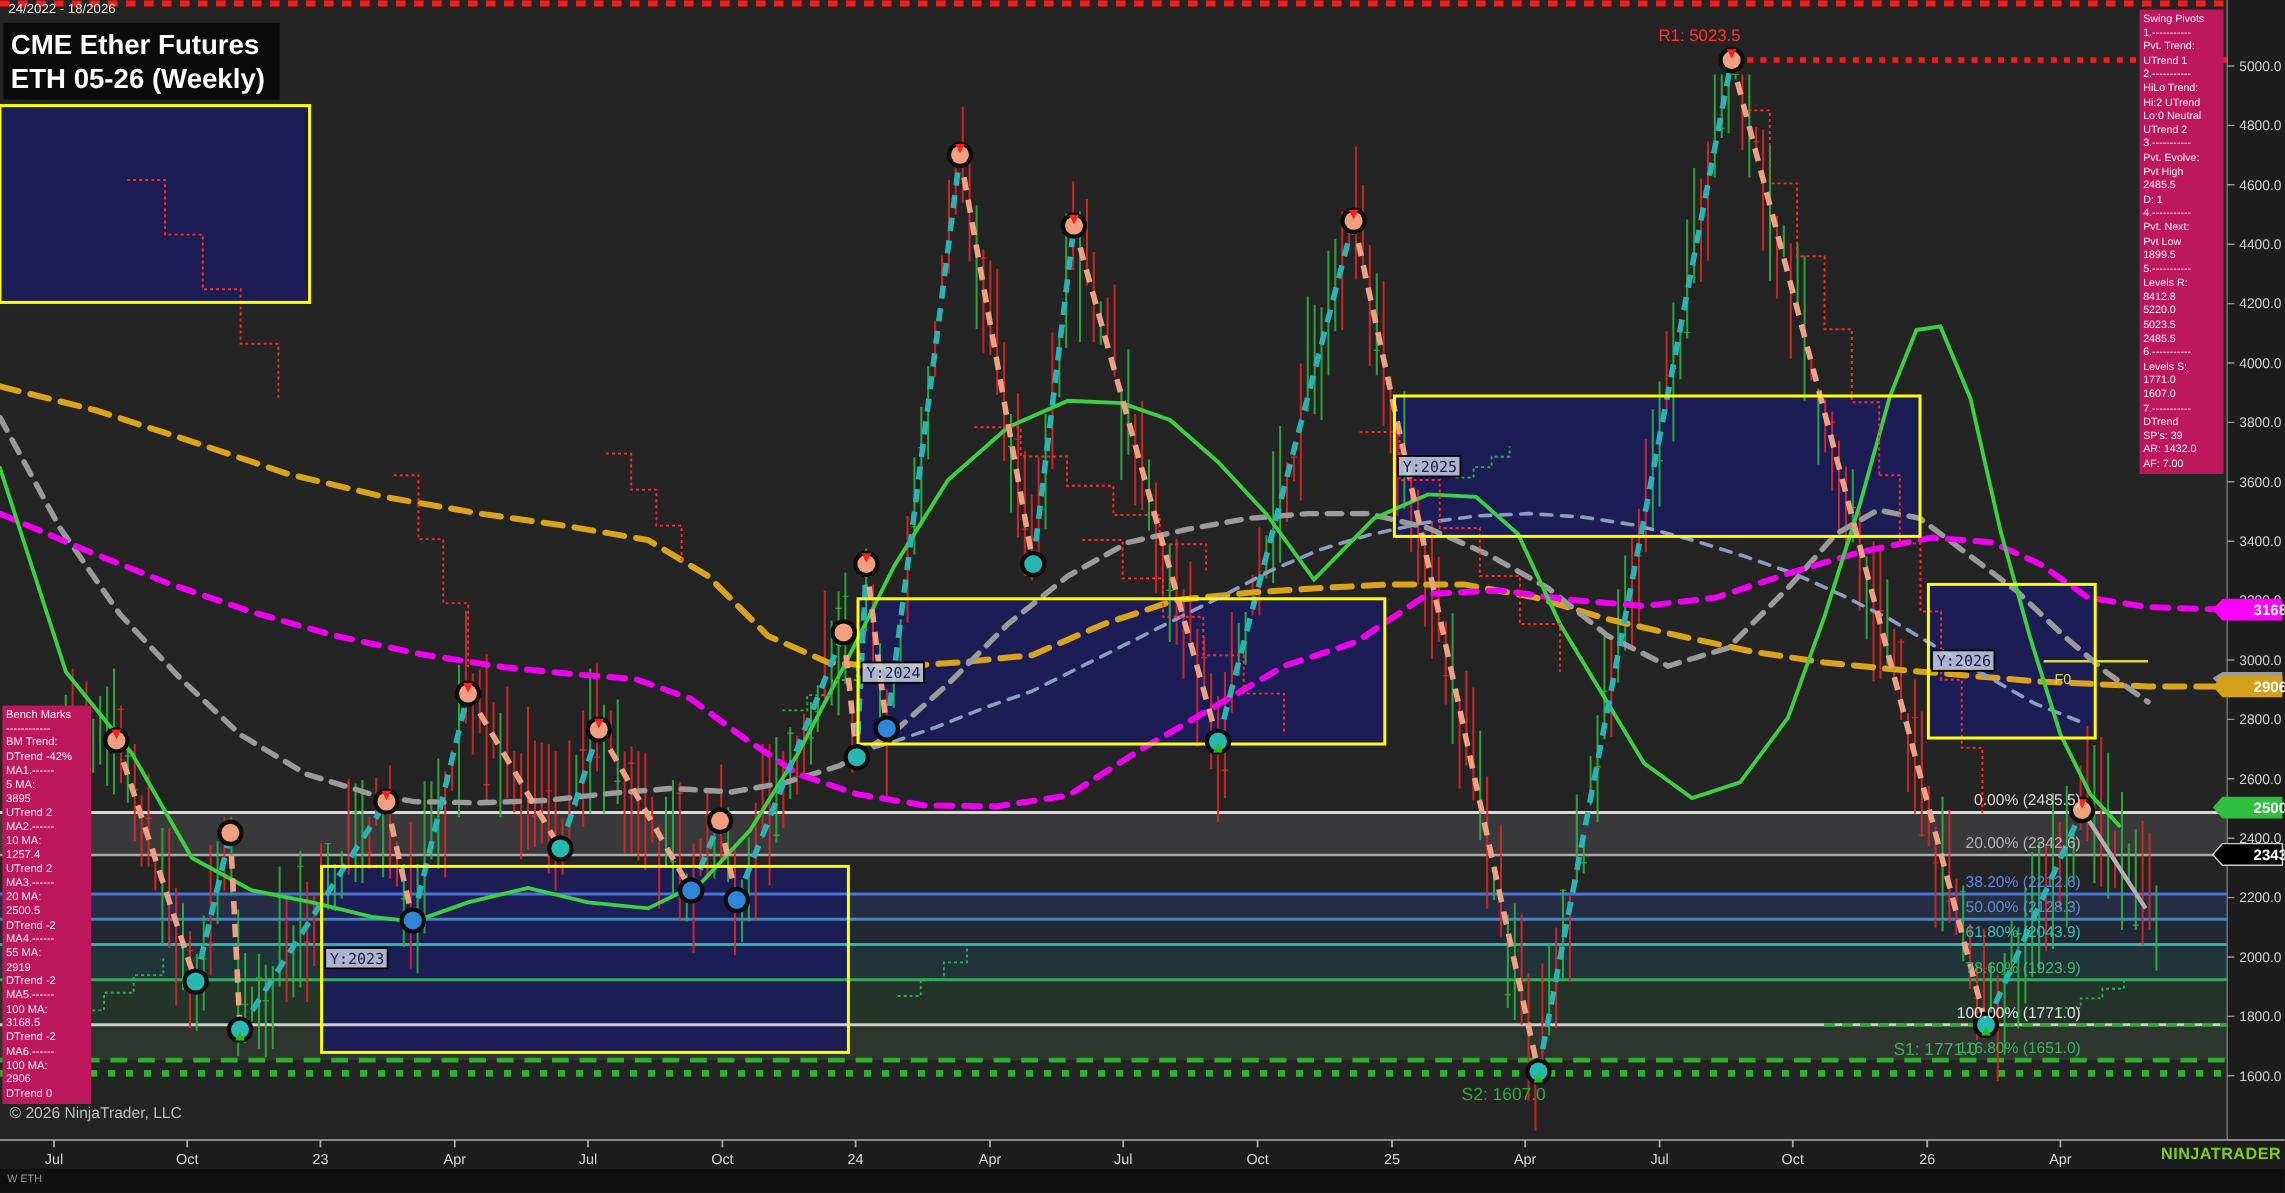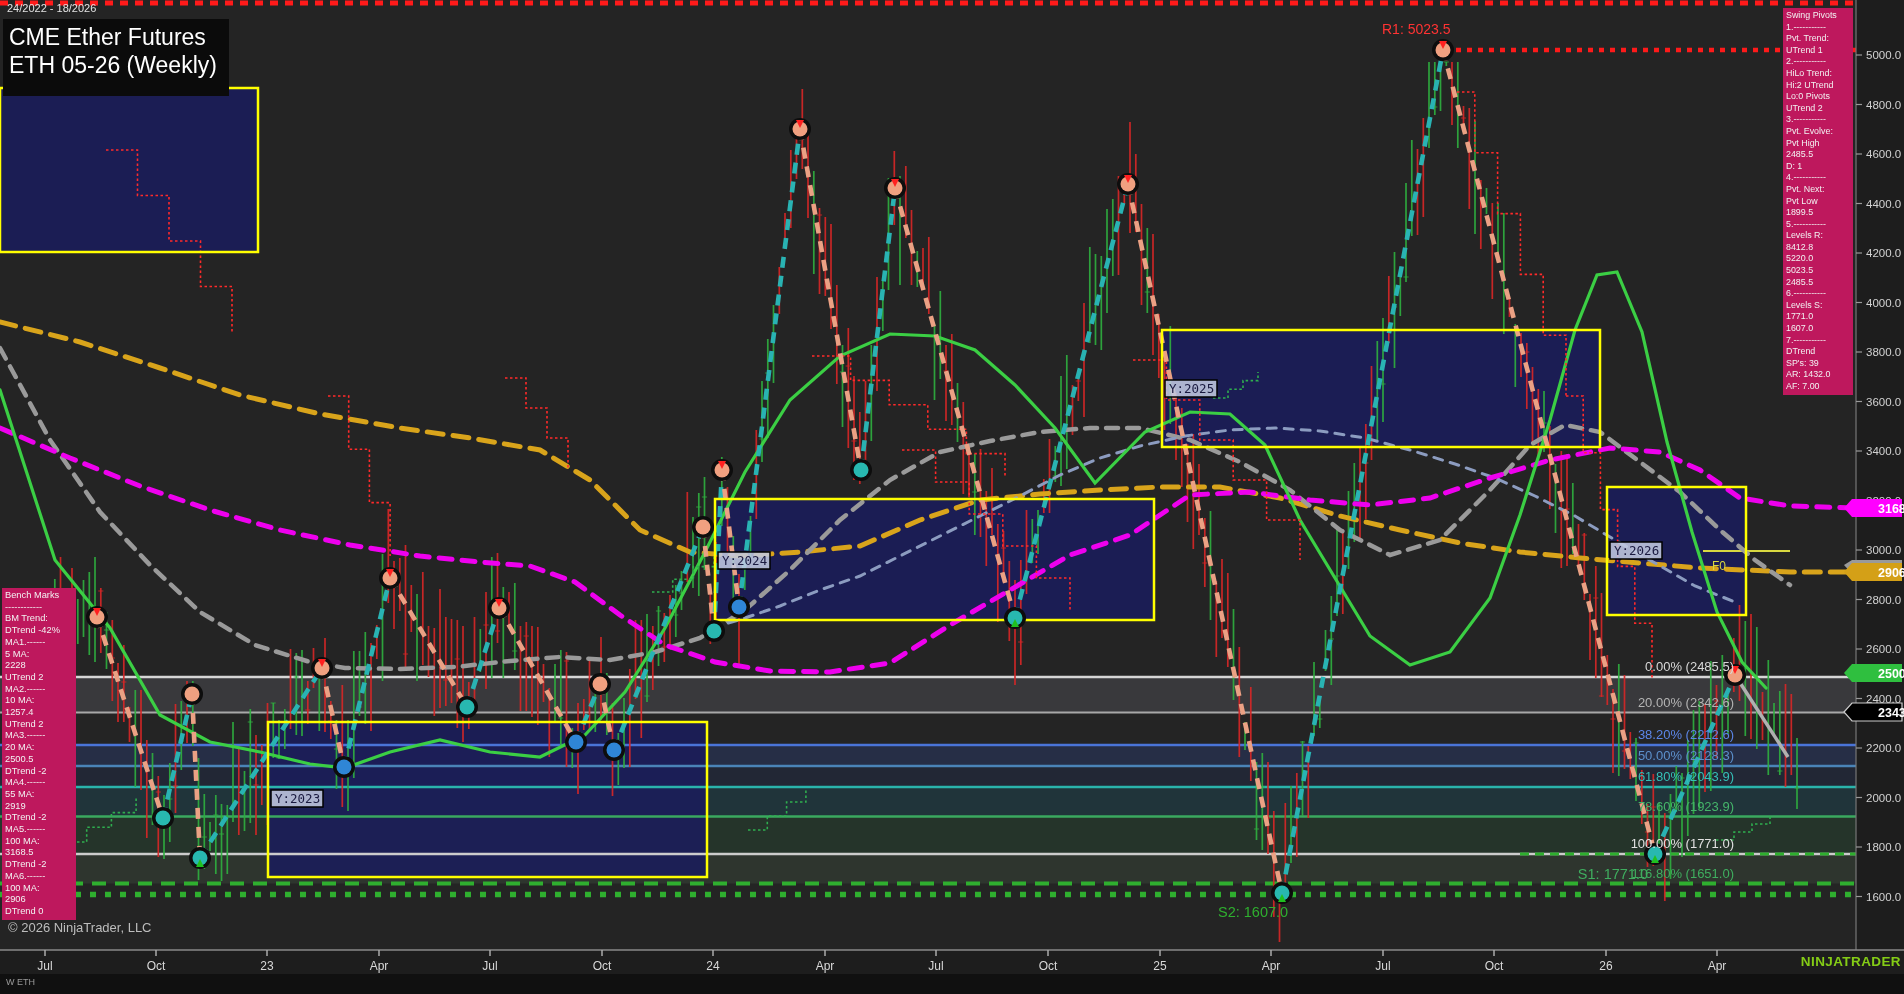--- a/index.html
+++ b/index.html
@@ -1,21 +1,21 @@
 <!DOCTYPE html>
 <html><head>
 <meta charset="utf-8">
 <style>
   html,body{margin:0;padding:0;background:#111;}
   .stage{position:relative;width:1904px;height:994px;background:#242424;overflow:hidden;
          font-family:"Liberation Sans",sans-serif;}
   #chart-svg{position:absolute;left:0;top:0;}
   .daterange{position:absolute;left:7px;top:2px;font-size:11px;color:#e2e2e2;z-index:6;}
   .titleblock{position:absolute;left:3px;top:19px;background:#0b0b0b;color:#fff;
-              padding:4px 12px 17px 6px;font-size:23px;line-height:28px;z-index:6;}
+              padding:4px 12px 4px 6px;font-size:23px;line-height:28px;z-index:6;font-weight:bold;}
   .panel{position:absolute;background:#be185d;color:#f2f2f2;z-index:7;padding:2px 3px;}
   .panel .ptitle{white-space:nowrap;}
   .bench{left:2px;top:588px;width:68px;font-size:9.3px;line-height:11.7px;}
   .swing{left:1783px;top:8px;width:64px;font-size:8.9px;line-height:11.6px;}
   .pline{white-space:nowrap;overflow:hidden;}
   .copyright{position:absolute;left:8px;top:920px;font-size:13px;color:#bdbdbd;z-index:6;text-align:center;}
   .brand{position:absolute;right:3px;top:954px;font-size:13.5px;font-weight:bold;
          letter-spacing:.4px;color:#84cc16;z-index:6;}
   .wsym{position:absolute;left:6px;top:977px;font-size:9px;color:#9a9a9a;z-index:6;}
 </style>
@@ -277,21 +277,21 @@
   </div>
 
   <div class="panel bench">
     <div class="ptitle">Bench Marks</div>
     <div id="bench-lines">
         <div class="pline">------------</div>
         <div class="pline">BM Trend:</div>
         <div class="pline">DTrend -42%</div>
         <div class="pline">MA1.------</div>
         <div class="pline">5 MA:</div>
-        <div class="pline">2228</div>
+        <div class="pline">3895</div>
         <div class="pline">UTrend 2</div>
         <div class="pline">MA2.------</div>
         <div class="pline">10 MA:</div>
         <div class="pline">1257.4</div>
         <div class="pline">UTrend 2</div>
         <div class="pline">MA3.------</div>
         <div class="pline">20 MA:</div>
         <div class="pline">2500.5</div>
         <div class="pline">DTrend -2</div>
         <div class="pline">MA4.------</div>
@@ -311,21 +311,21 @@
 
   <div class="panel swing">
     <div class="ptitle">Swing Pivots</div>
     <div id="swing-lines">
         <div class="pline">1.-----------</div>
         <div class="pline">Pvt. Trend:</div>
         <div class="pline">UTrend 1</div>
         <div class="pline">2.-----------</div>
         <div class="pline">HiLo Trend:</div>
         <div class="pline">Hi:2 UTrend</div>
-        <div class="pline">Lo:0 Pivots</div>
+        <div class="pline">Lo:0 Neutral</div>
         <div class="pline">UTrend 2</div>
         <div class="pline">3.-----------</div>
         <div class="pline">Pvt. Evolve:</div>
         <div class="pline">Pvt High</div>
         <div class="pline">2485.5</div>
         <div class="pline">D: 1</div>
         <div class="pline">4.-----------</div>
         <div class="pline">Pvt. Next:</div>
         <div class="pline">Pvt Low</div>
         <div class="pline">1899.5</div>

